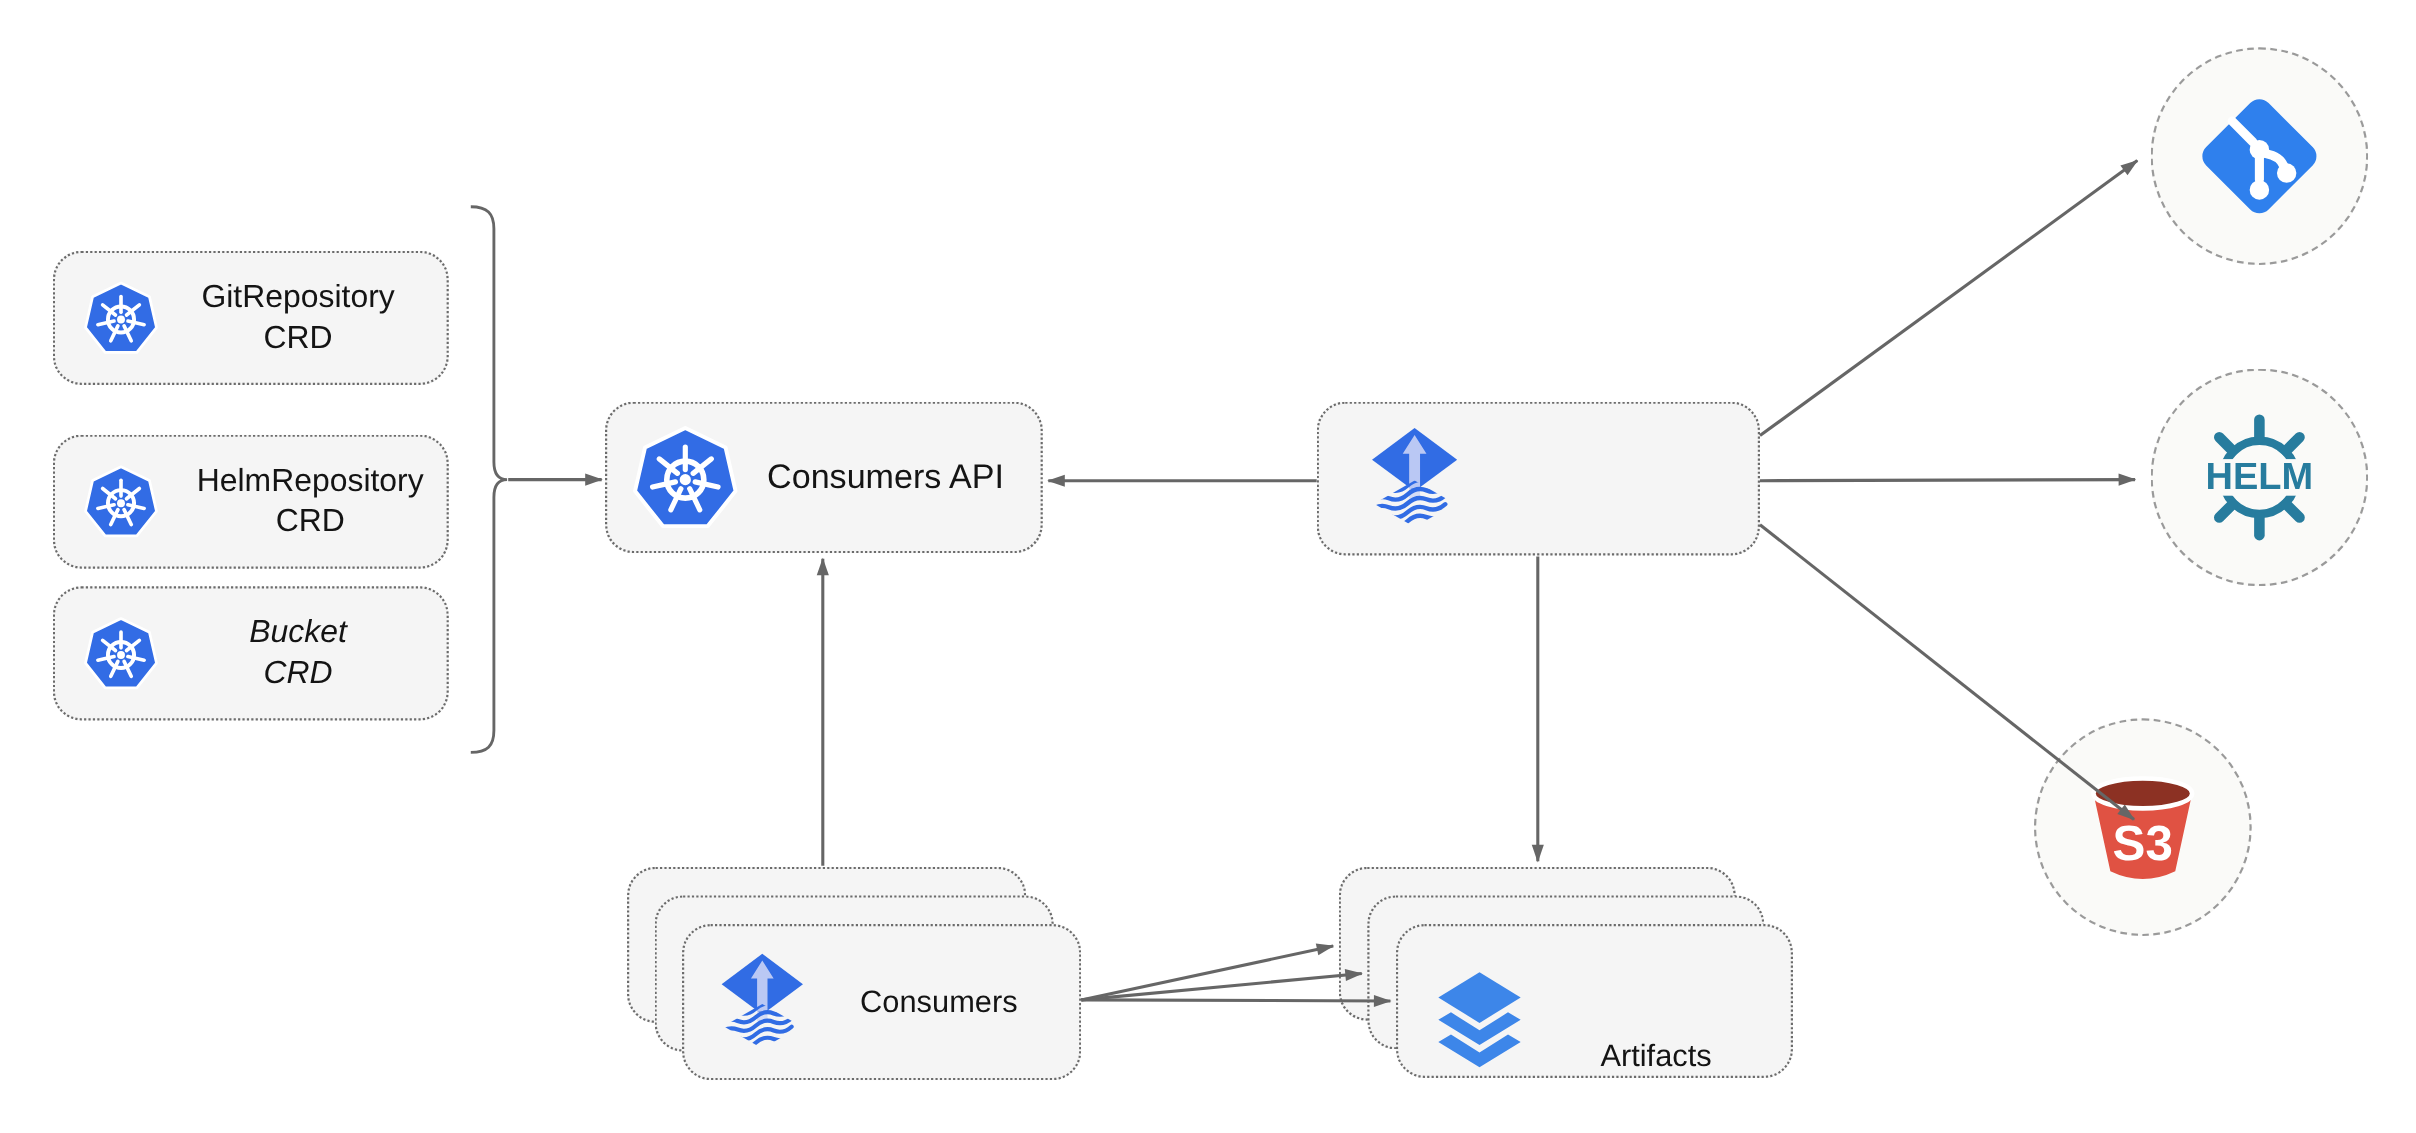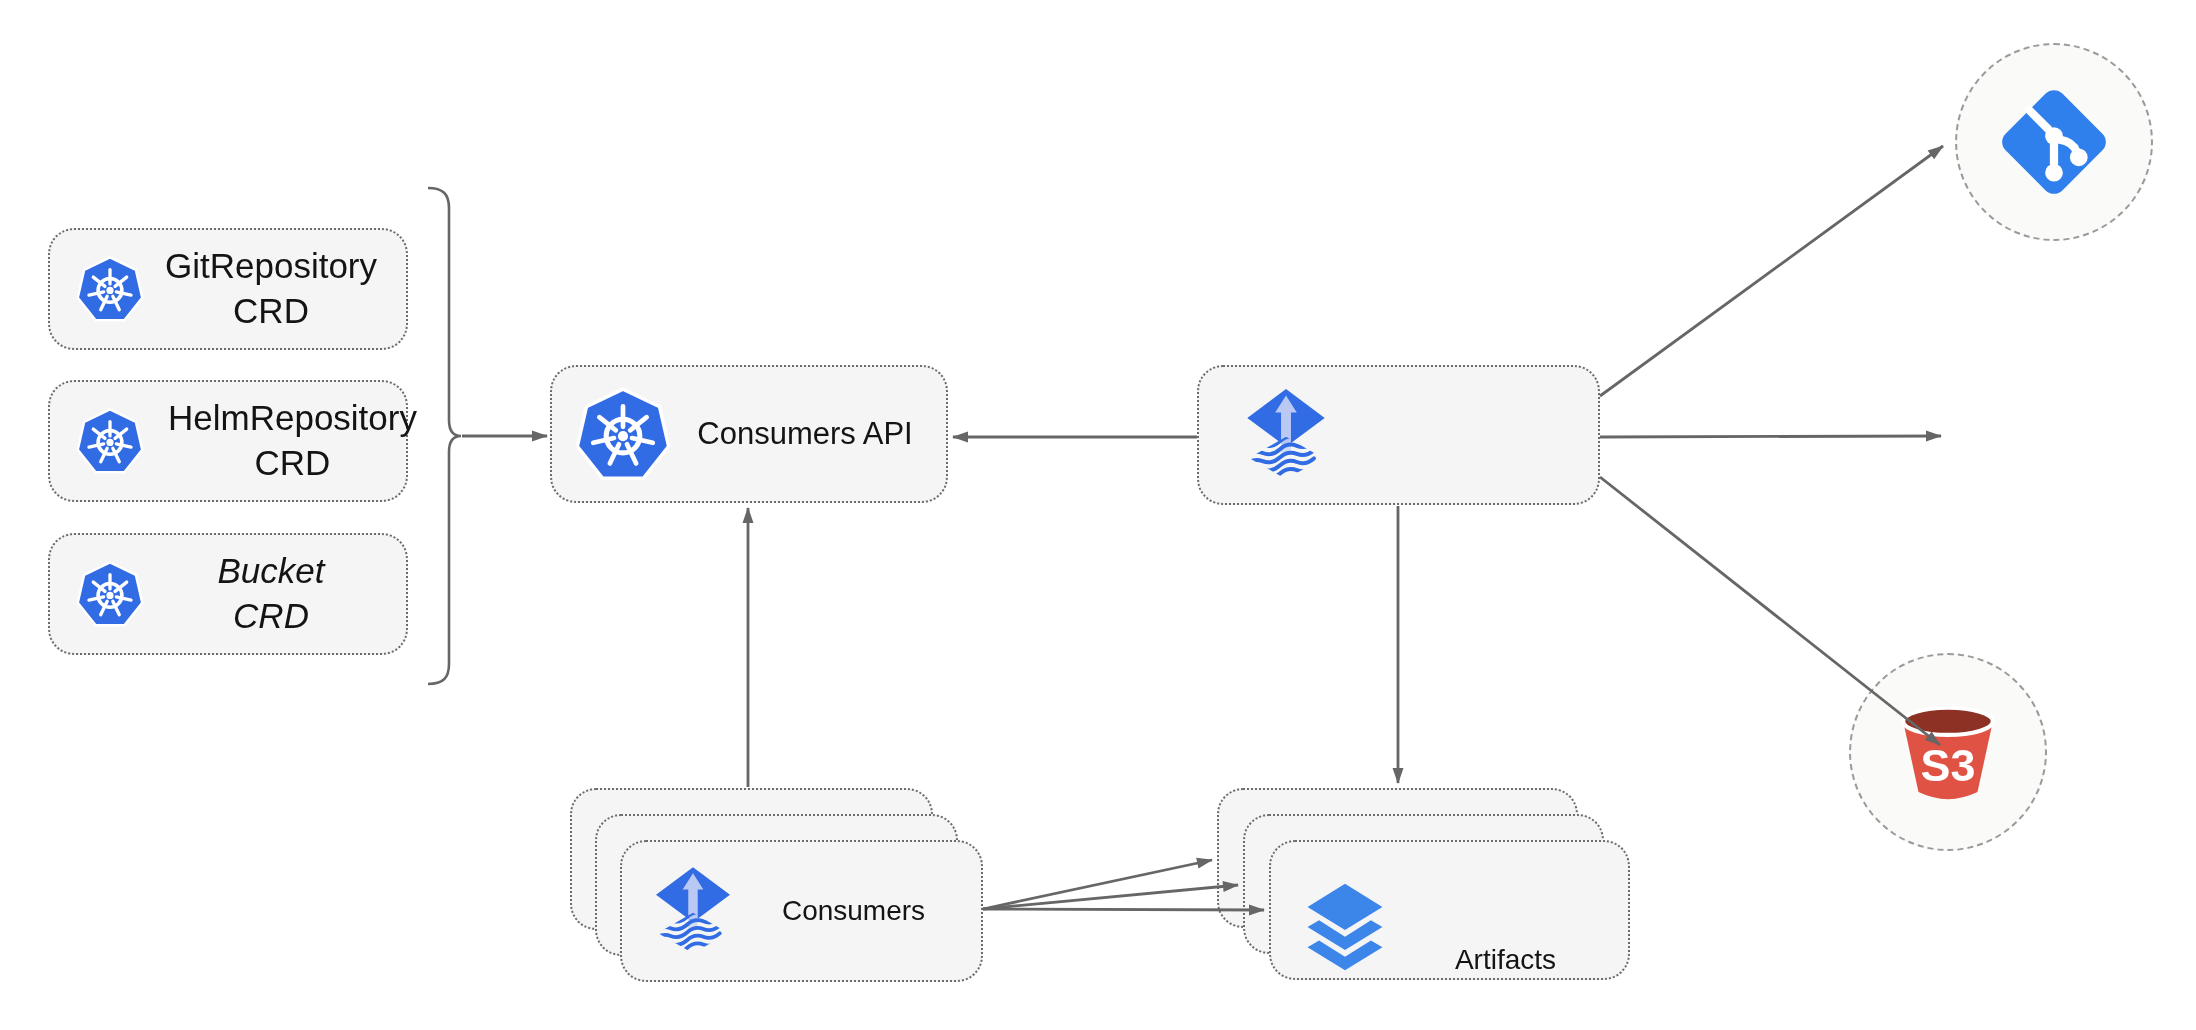--- a/index.html
+++ b/index.html
@@ -27,21 +27,21 @@
     position:absolute;box-sizing:border-box;
     background:var(--node-fill);
     border:2px dotted var(--node-border);
     border-radius:26px;
     display:flex;align-items:center;
   }
   .label{
     flex:1;text-align:center;white-space:pre-line;line-height:1.28;
     color:var(--text);padding-right:10px;
   }
-  .crd .label{font-size:35px;}
+  .crd .label{font-size:29px;}
   .big .label{font-size:31px;}
   .mid .label{font-size:28px;}
   .icon-wrap{display:flex;align-items:center;justify-content:center;flex:0 0 auto;}
   .endpoint{
     position:absolute;box-sizing:border-box;width:198px;height:198px;border-radius:50%;
     background:var(--circle-fill);border:2.5px dashed var(--circle-border);
     display:flex;align-items:center;justify-content:center;
   }
   #edges{position:absolute;left:0;top:0;pointer-events:none;}
   .edge-line{stroke:var(--edge);stroke-width:2.8;fill:none;}
@@ -66,21 +66,21 @@
           <line x1="41.2" y1="54" x2="20.8" y2="58.6"></line>
           <line x1="43" y1="46.4" x2="26.8" y2="33.5"></line>
         </g>
         <circle cx="50" cy="52" r="5" fill="#fff"></circle>
       </svg>
     </span>
     <span class="label">GitRepository
 CRD</span>
   </div>
 
-  <div class="node crd" style="left:48px;top:380px;width:360px;height:122px;gap:22px;">
+  <div class="node crd" style="left:48px;top:395px;width:360px;height:122px;gap:22px;">
     <span class="icon-wrap" style="margin-left:24px;">
       <svg width="72" height="72" viewBox="0 0 100 100">
         <polygon points="50,6 85.9,23.3 94.8,62.2 70,93.4 30,93.4 5.2,62.2 14.1,23.3" fill="var(--k8s-blue)" stroke="#fff" stroke-width="3.5" stroke-linejoin="round"></polygon>
         <g stroke="#fff" stroke-width="4.6" stroke-linecap="round" fill="none">
           <circle cx="50" cy="52" r="16.5" stroke-width="5"></circle>
           <line x1="50" y1="43" x2="50" y2="23"></line>
           <line x1="57" y1="46.4" x2="73.2" y2="33.5"></line>
           <line x1="58.8" y1="54" x2="79.2" y2="58.6"></line>
           <line x1="53.9" y1="60.1" x2="62.9" y2="78.9"></line>
           <line x1="46.1" y1="60.1" x2="37.1" y2="78.9"></line>
@@ -210,20 +210,39 @@
         </g>
         <g fill="#fff">
           <circle cx="50" cy="45" r="7.5"></circle>
           <circle cx="71" cy="63" r="7.5"></circle>
           <circle cx="50" cy="76" r="7.5"></circle>
         </g>
       </svg>
     </span>
   </div>
 
+  <div class="endpoint" style="left:1955px;top:335px;">
+    <span class="icon-wrap">
+      <svg width="128" height="128" viewBox="0 0 100 100">
+        <g stroke="var(--helm-teal)" stroke-linecap="round" fill="none">
+          <circle cx="50" cy="50" r="26" stroke-width="6"></circle>
+          <g stroke-width="7.5">
+            <line x1="50" y1="22" x2="50" y2="9"></line>
+            <line x1="50" y1="78" x2="50" y2="91"></line>
+            <line x1="69" y1="31" x2="78.5" y2="21.5"></line>
+            <line x1="31" y1="31" x2="21.5" y2="21.5"></line>
+            <line x1="69" y1="69" x2="78.5" y2="78.5"></line>
+            <line x1="31" y1="69" x2="21.5" y2="78.5"></line>
+          </g>
+        </g>
+        <rect x="0" y="37" width="100" height="26" fill="var(--circle-fill)"></rect>
+        <text x="50" y="58.5" text-anchor="middle" font-size="27" font-weight="bold" font-family="Liberation Sans, sans-serif" fill="var(--helm-teal)">HELM</text>
+      </svg>
+    </span>
+  </div>
 
   <div class="endpoint" style="left:1849px;top:653px;">
     <span class="icon-wrap">
       <svg width="118" height="118" viewBox="0 0 100 100">
         <path d="M12,24 L25,84 Q50,96 75,84 L88,24 Q50,38 12,24 Z" fill="var(--s3-red)"></path>
         <ellipse cx="50" cy="24" rx="38" ry="11.5" fill="var(--s3-dark)" stroke="#fff" stroke-width="3.5"></ellipse>
         <text x="50" y="75" text-anchor="middle" font-size="38" font-weight="bold" font-family="Liberation Sans, sans-serif" fill="#ffffff">S3</text>
       </svg>
     </span>
   </div>

